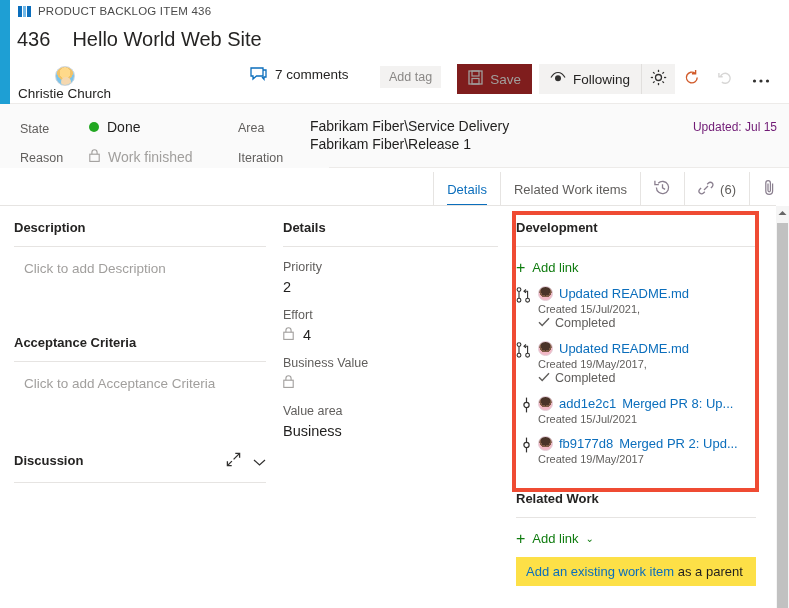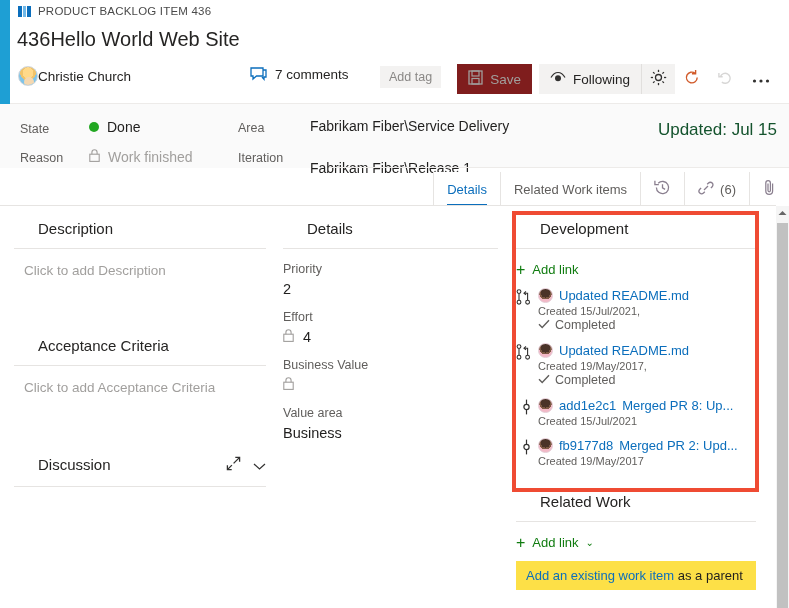--- a/index.html
+++ b/index.html
@@ -25,29 +25,29 @@
 
   .breadcrumb {
     position: absolute; left: 18px; top: 5px;
     display: flex; align-items: center; gap: 7px;
     font-size: 11.5px; color: #4a4a4a; letter-spacing: .2px;
   }
   .bc-icon { width: 13px; height: 11px; display:block; }
 
   .title-row {
     position: absolute; left: 17px; top: 28px;
-    display: flex; align-items: baseline; gap: 0;
+    display: flex; align-items: baseline; gap: 22px;
   }
   .title-id { font-size: 20px; color: #252423; font-weight: 400; }
   .title-text { font-size: 20px; color: #252423; font-weight: 400; }
 
   .meta-row {
     position: absolute; left: 18px; top: 66px; right: 0; height: 30px;
   }
-  .assignee { position:absolute; left:0; top:0; display:flex; align-items:center; gap:0; cursor:pointer; }
+  .assignee { position:absolute; left:0; top:0; display:flex; align-items:center; gap:0; cursor:pointer;flex-direction:column; }
   .avatar {
     width: 20px; height: 20px; border-radius: 50%;
     background: radial-gradient(circle at 50% 32%, #ffd98a 0 36%, #f0c36a 36% 52%, #7fc4e8 52% 100%);
     border: 1px solid #cfd6dc; display:block; overflow:hidden; position:relative;
   }
   .avatar::after{
     content:""; position:absolute; left:5px; top:10px; width:10px; height:10px;
     border-radius:50%; background:#f5d8b0;
   }
   .assignee-name { font-size: 13.5px; color:#252423; }
@@ -73,21 +73,21 @@
   .tb-plain { padding: 0 9px; }
   .tb-disabled { opacity:.42; }
   .hdr-rule { position:absolute; left:10px; right:0; top:103px; height:1px; background:#edebe9; }
 
   
   .fields { position:absolute; left:0; top:104px; right:0; height:64px; background:#fafafa; }
   .fld-label { position:absolute; font-size:12.5px; color:#605e5c; }
   .fld-value { position:absolute; font-size:14px; color:#201f1e; display:flex; align-items:center; gap:8px; }
   .dot-green { width:10px; height:10px; border-radius:50%; background:#22a722; display:block; }
   .locked { color:#a19f9d; }
-  .updated { position:absolute; right:12px; top:16px; font-size:17px; color:#14532d; }
+  .updated { position:absolute; right:12px; top:16px; font-size:12px; color:#701a75; }
   .fld-rule { position:absolute; right:0; top:63px; width:460px; height:1px; background:#edebe9; }
 
   
   .tabs { position:absolute; right:0; top:172px; height:34px; display:flex; align-items:stretch; }
   .tab {
     display:flex; align-items:center; justify-content:center;
     padding: 0 13px; font-size:13px; color:#605e5c;
     border-left:1px solid #e6e4e2; cursor:pointer; background:#fff;
     position:relative; min-width:34px;
   }
@@ -98,21 +98,21 @@
   .tab-rule { position:absolute; left:0; right:0; top:205px; height:1px; background:#e6e4e2; }
 
   
   .body { position:absolute; left:0; top:206px; right:12px; bottom:0; background:#fff; }
 
   .col { position:absolute; top:0; }
   .col-left  { left: 14px;  width: 252px; }
   .col-mid   { left: 283px; width: 215px; }
   .col-right { left: 516px; width: 240px; }
 
-  .sec-title { font-size:15px; font-weight:normal; color:#252423; padding-top:14px;margin-left:24px; }
+  .sec-title { font-size:13px; font-weight:bold; color:#252423; padding-top:14px; }
   .sec-rule { height:1px; background:#e6e4e2; margin-top:11px; }
 
   .placeholder { font-size:13.5px; color:#a19f9d; padding: 14px 0 0 10px; white-space:nowrap; overflow:hidden; }
 
   .disc-head { display:flex; align-items:center; justify-content:space-between; }
   .disc-actions { display:flex; align-items:center; gap:12px; padding-top:16px; color:#323130; }
 
   
   .d-label { font-size:12.5px; color:#605e5c; margin-top:13px; }
   .d-value { font-size:14.5px; color:#201f1e; margin-top:4px; display:flex; align-items:center; gap:9px; min-height:17px; }
@@ -284,21 +284,21 @@
           <path d="M2.9 5.2V3.4a2.6 2.6 0 0 1 5.2 0v1.8" fill="none" stroke="#a19f9d" stroke-width="1.1"></path>
         </svg>
       </span>
       <span>Work finished</span>
     </span>
 
     <span class="fld-label" style="left:238px; top:17px;">Area</span>
     <span class="fld-value" style="left:310px; top:14px;">Fabrikam Fiber\Service Delivery</span>
 
     <span class="fld-label" style="left:238px; top:47px;">Iteration</span>
-    <span class="fld-value" style="left:310px; top:56px;">Fabrikam Fiber\Release 1</span>
+    <span class="fld-value" style="left:310px; top:32px;">Fabrikam Fiber\Release 1</span>
 
     <span class="updated">Updated: Jul 15</span>
     <div class="fld-rule"></div>
   </div>
 
   <div class="tabs">
     <div class="tab active">
       <span>Details</span>
     </div>
     <div class="tab">

